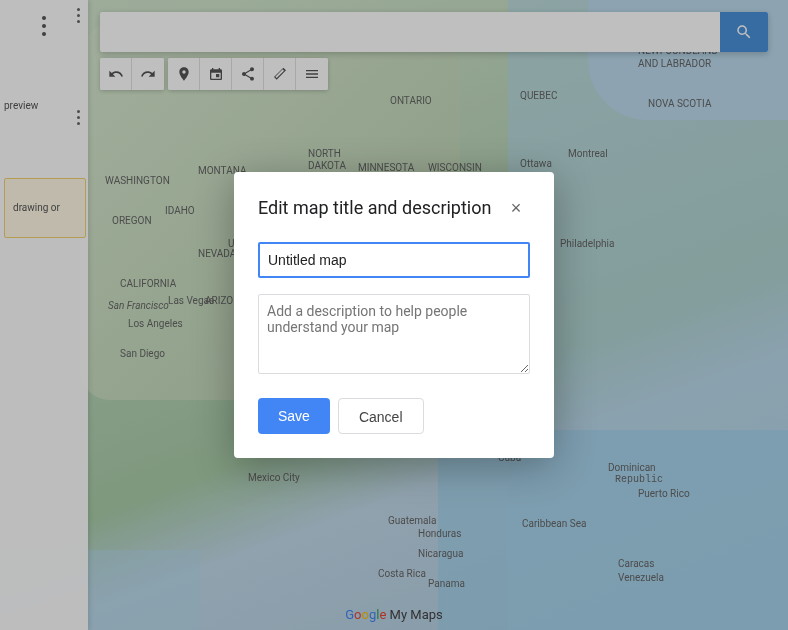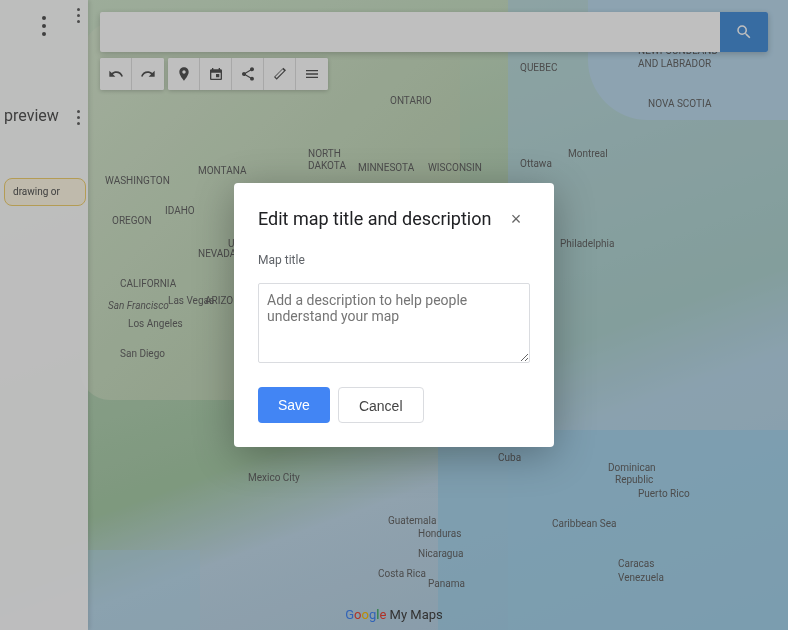--- a/index.html
+++ b/index.html
@@ -211,34 +211,34 @@
     }
 
     
     .drawing-hint {
       position: absolute;
       top: 178px;
       left: 4px;
       width: 82px;
       background: #fff9e6;
       border: 1px solid #f0d070;
-      border-radius: 8px;
-      padding: 6px 8px;
+      border-radius: 2px;
+      padding: 22px 8px;
       font-size: 10px;
       color: #555;
       z-index: 3;
       line-height: 1.4;
     }
 
     
     .preview-text {
       position: absolute;
-      top: 106px;
+      top: 100px;
       left: 4px;
-      font-size: 16px;
+      font-size: 10px;
       color: #555;
       z-index: 3;
     }
 
     
     .overlay {
       position: absolute;
       inset: 0;
       background: rgba(0,0,0,0.25);
       z-index: 10;
@@ -371,21 +371,21 @@
     <div class="map-water-top"></div>
     <div class="map-water-right"></div>
     <div class="map-water-bottom"></div>
     <div class="map-water-bottom-left"></div>
     <div class="map-land-main"></div>
 
     <div id="map-labels-container">
         <div class="map-label" style="top: 12px; left: 148px;">ALBERTA</div>
         <div class="map-label" style="top: 12px; left: 320px;">MANITOBA</div>
         <div class="map-label" style="top: 95px; left: 390px;">ONTARIO</div>
-        <div class="map-label" style="top: 62px; left: 520px;">QUEBEC</div>
+        <div class="map-label" style="top: 90px; left: 520px;">QUEBEC</div>
         <div class="map-label" style="top: 45px; left: 638px;">NEWFOUNDLAND</div>
         <div class="map-label" style="top: 58px; left: 638px;">AND LABRADOR</div>
         <div class="map-label" style="top: 98px; left: 648px;">NOVA SCOTIA</div>
         <div class="map-label" style="top: 148px; left: 308px;">NORTH</div>
         <div class="map-label" style="top: 160px; left: 308px;">DAKOTA</div>
         <div class="map-label" style="top: 162px; left: 358px;">MINNESOTA</div>
         <div class="map-label" style="top: 162px; left: 428px;">WISCONSIN</div>
         <div class="map-label" style="top: 238px; left: 560px;">Philadelphia</div>
         <div class="map-label" style="top: 175px; left: 105px;">WASHINGTON</div>
         <div class="map-label" style="top: 165px; left: 198px;">MONTANA</div>
@@ -398,23 +398,23 @@
         <div class="map-label" style="top: 215px; left: 112px;">OREGON</div>
         <div class="map-label" style="top: 300px; left: 108px; font-style: italic;">San Francisco</div>
         <div class="map-label" style="top: 318px; left: 128px;">Los Angeles</div>
         <div class="map-label" style="top: 348px; left: 120px;">San Diego</div>
         <div class="map-label" style="top: 295px; left: 168px;">Las Vegas</div>
         <div class="map-label" style="top: 278px; left: 120px;">CALIFORNIA</div>
         <div class="map-label" style="top: 438px; left: 278px;">Mexico</div>
         <div class="map-label" style="top: 472px; left: 248px;">Mexico City</div>
         <div class="map-label" style="top: 452px; left: 498px;">Cuba</div>
         <div class="map-label" style="top: 462px; left: 608px;">Dominican</div>
-        <div class="map-label" style="top: 474px; left: 615px;">Republic</div>
+        <div class="map-label" style="top: 474px; left: 615px; font-family: Liberation Mono, monospace;">Republic</div>
         <div class="map-label" style="top: 488px; left: 638px;">Puerto Rico</div>
-        <div class="map-label" style="top: 518px; left: 552px;">Caribbean Sea</div>
+        <div class="map-label" style="top: 518px; left: 522px;">Caribbean Sea</div>
         <div class="map-label" style="top: 515px; left: 388px;">Guatemala</div>
         <div class="map-label" style="top: 528px; left: 418px;">Honduras</div>
         <div class="map-label" style="top: 548px; left: 418px;">Nicaragua</div>
         <div class="map-label" style="top: 568px; left: 378px;">Costa Rica</div>
         <div class="map-label" style="top: 578px; left: 428px;">Panama</div>
         <div class="map-label" style="top: 558px; left: 618px;">Caracas</div>
         <div class="map-label" style="top: 572px; left: 618px;">Venezuela</div>
       </div>
 
     <div class="google-attribution">
@@ -504,21 +504,21 @@
 
 <div class="overlay"></div>
 
 <div class="modal">
   <div class="modal-header">
     <h2 class="modal-title">Edit map title and description</h2>
     <button class="close-btn">×</button>
   </div>
 
   <div class="form-group">
-    <label class="form-label">Map title</label>
+    <input type="text" class="title-input" value="Untitled map" style="">
   </div>
 
   <div class="form-group">
     <textarea class="desc-textarea" id="desc-textarea" placeholder="Add a description to help people understand your map" style=""></textarea>
   </div>
 
   <div class="modal-footer">
     <button class="btn-save">Save</button>
     <button class="btn-cancel">Cancel</button>
   </div>

